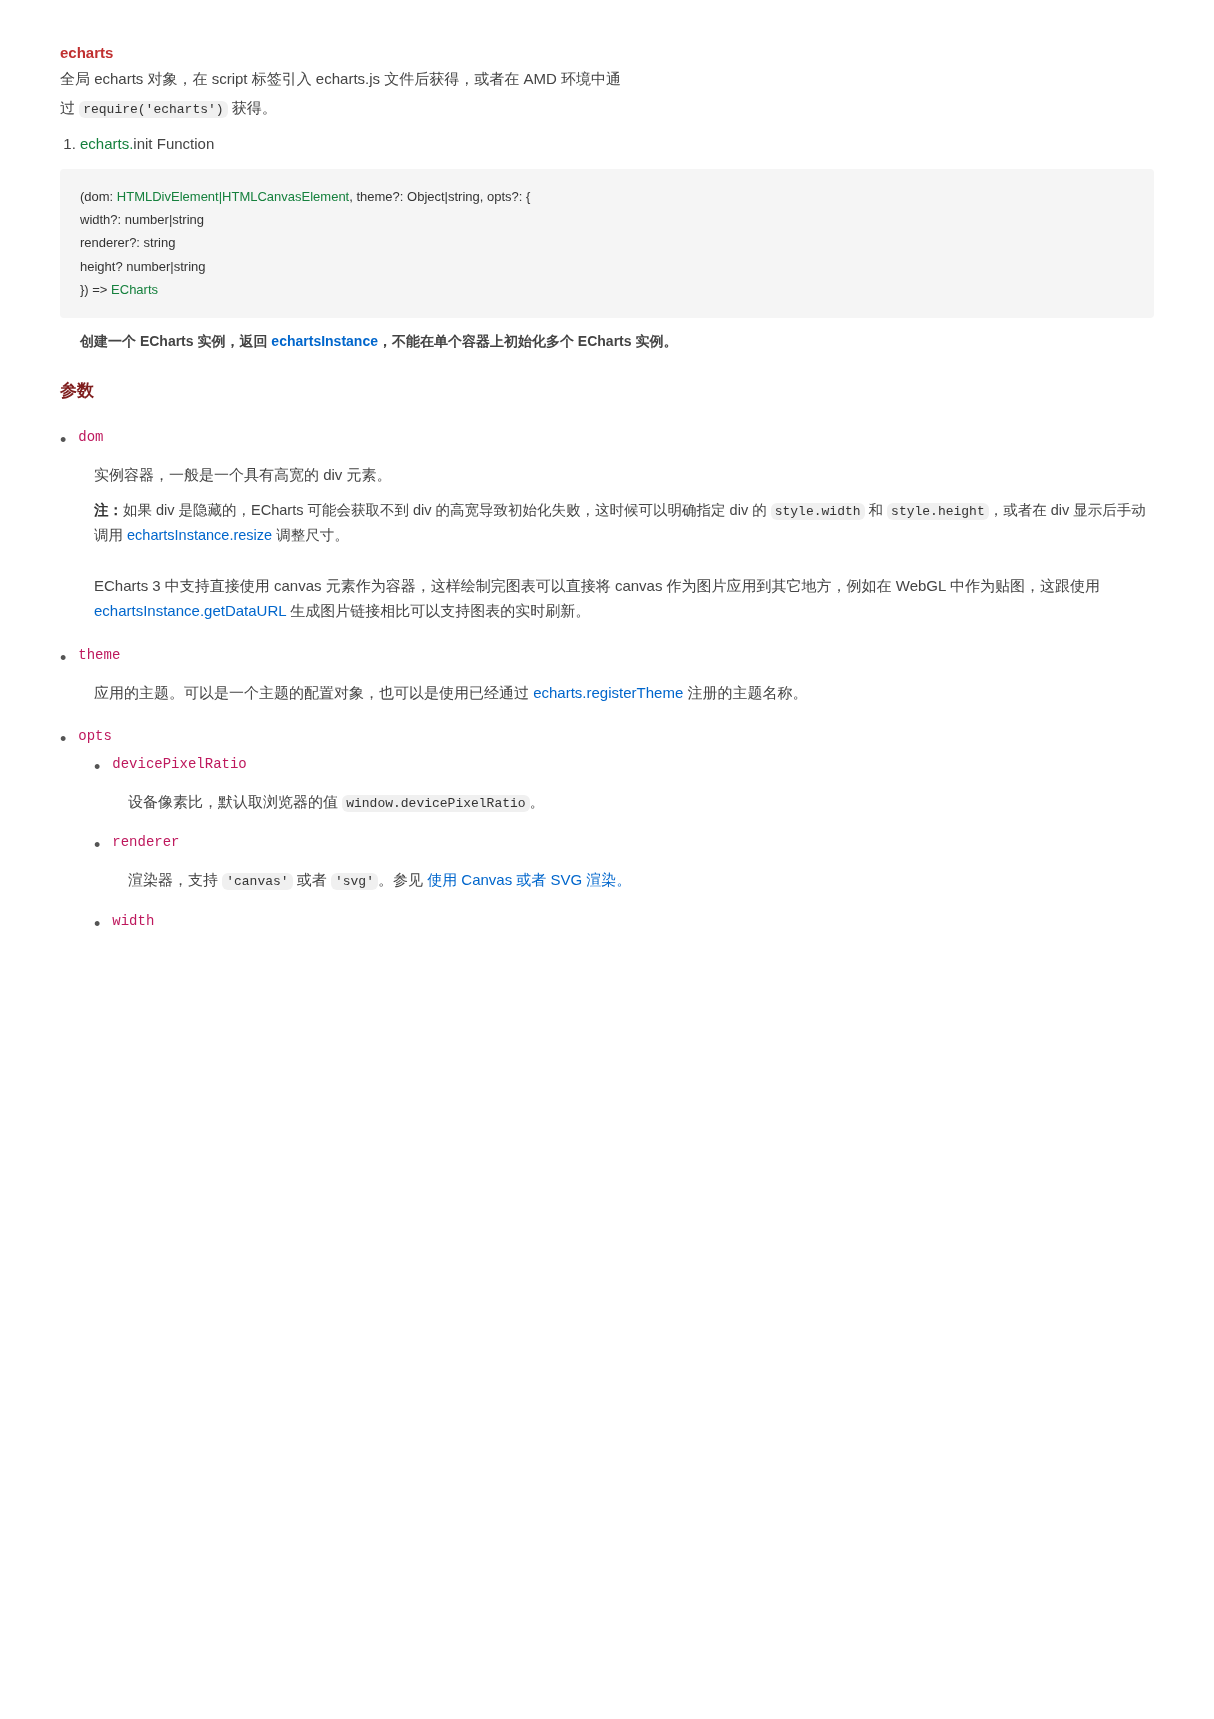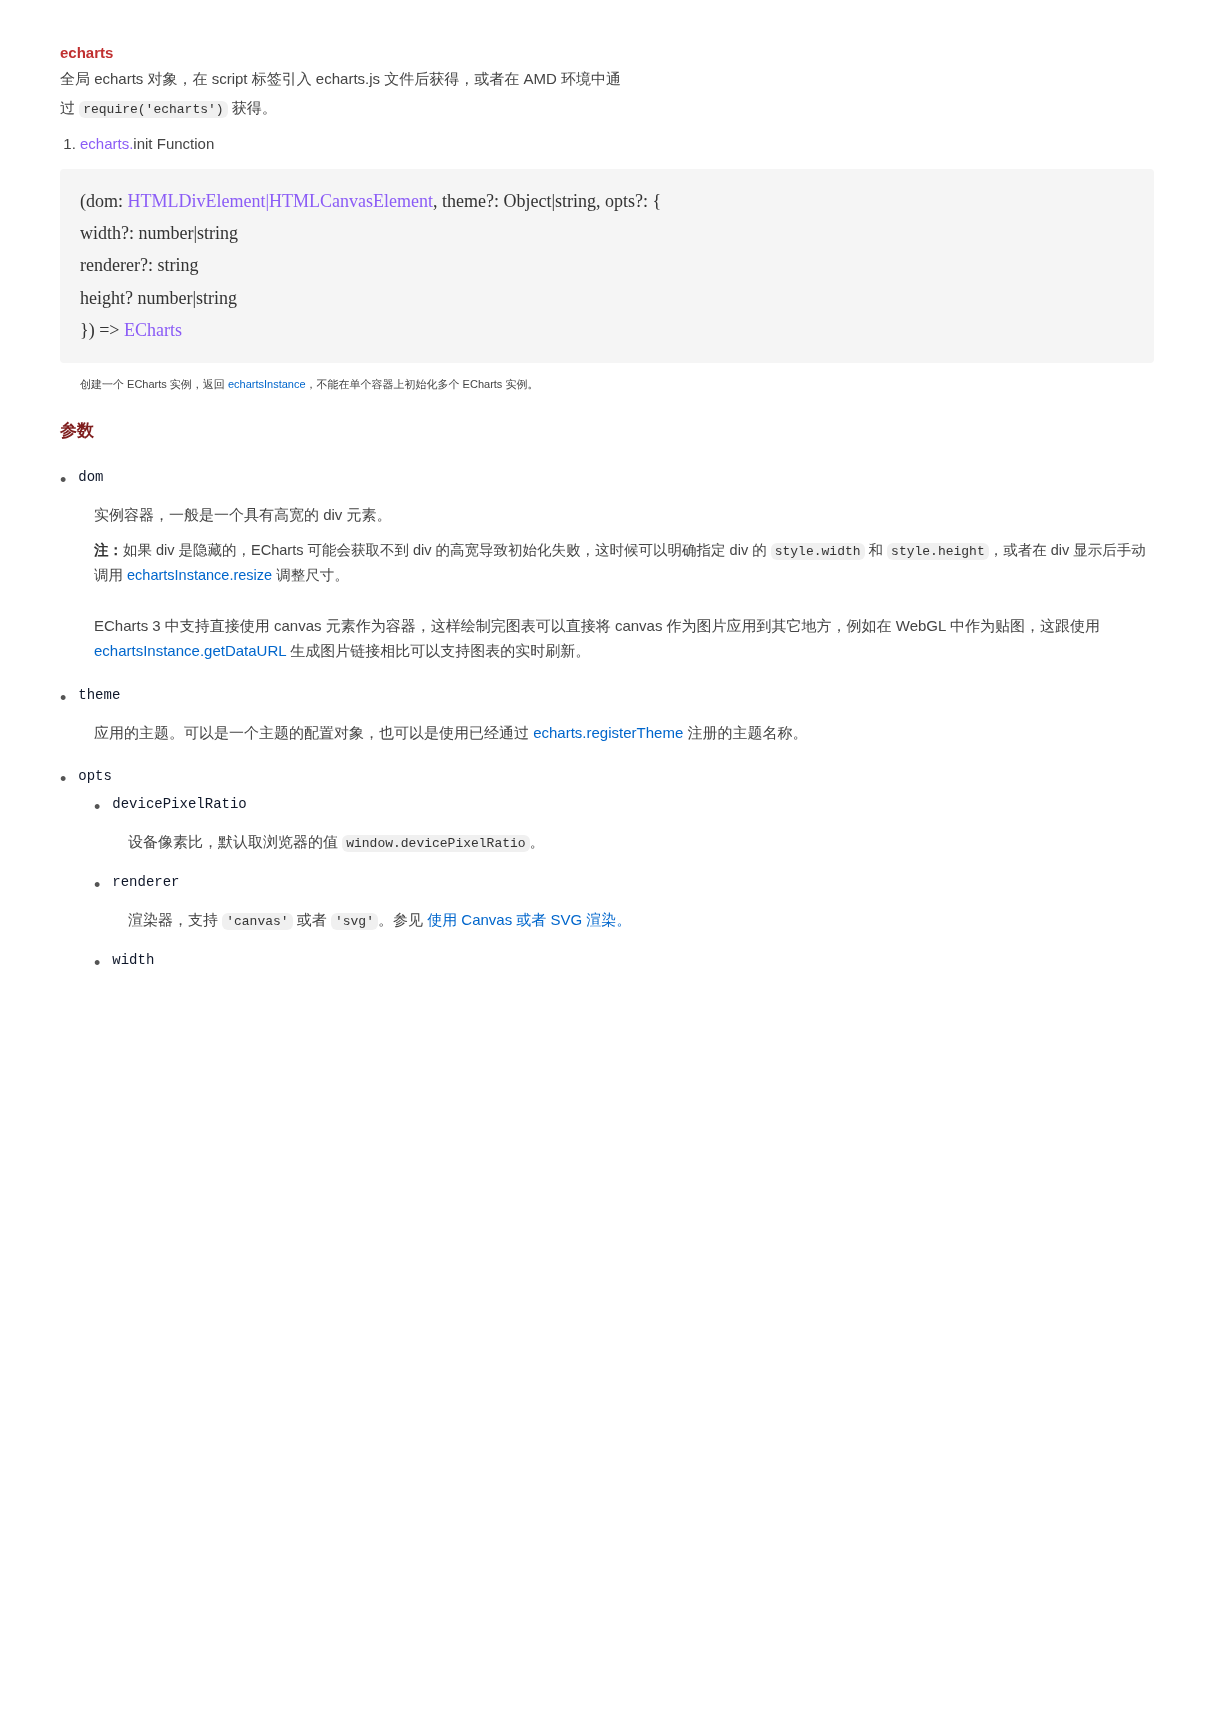--- a/index.html
+++ b/index.html
@@ -29,46 +29,47 @@
       color: #444;
       margin-bottom: 4px;
       font-size: 15px;
     }
 
     .code-block {
       background: #f5f5f5;
       border-radius: 4px;
       padding: 16px 20px;
       margin: 12px 0;
-      font-family: Liberation Serif, serif;
-      font-size: 18px;
+      font-family: Liberation Sans, sans-serif;
+      font-size: 13px;
       line-height: 1.8;
       color: #333;
     }
 
     .code-line {
       display: block;
     }
 
-    .kw-blue { color: #8b5cf6; }
+    .kw-blue { color: #15803d; }
     .kw-bold { font-weight: normal; }
 
     .numbered-list {
       margin: 10px 0 10px 20px;
     }
 
     .numbered-item {
       margin-bottom: 6px;
       color: #444;
     }
 
     .description-text {
       margin: 12px 0 12px 20px;
       color: #444;
-      font-size: 11px;
+      font-size: 14px;
+      font-weight: bold;
     }
 
     .params-title {
       font-size: 17px;
       font-weight: bold;
       color: #7f1d1d;
       margin: 24px 0 16px 0;
       padding-bottom: 4px;
     }
 
@@ -92,21 +93,21 @@
       color: #555;
       font-size: 18px;
       line-height: 1.5;
       flex-shrink: 0;
       margin-top: 1px;
     }
 
     .param-name {
       font-family: "Courier New", Consolas, monospace;
       font-size: 14px;
-      color: #0f172a;
+      color: #be185d;
       font-weight: 500;
     }
 
     .param-desc {
       margin: 8px 0 8px 34px;
       color: #444;
       font-size: 15px;
       line-height: 1.7;
     }
 

